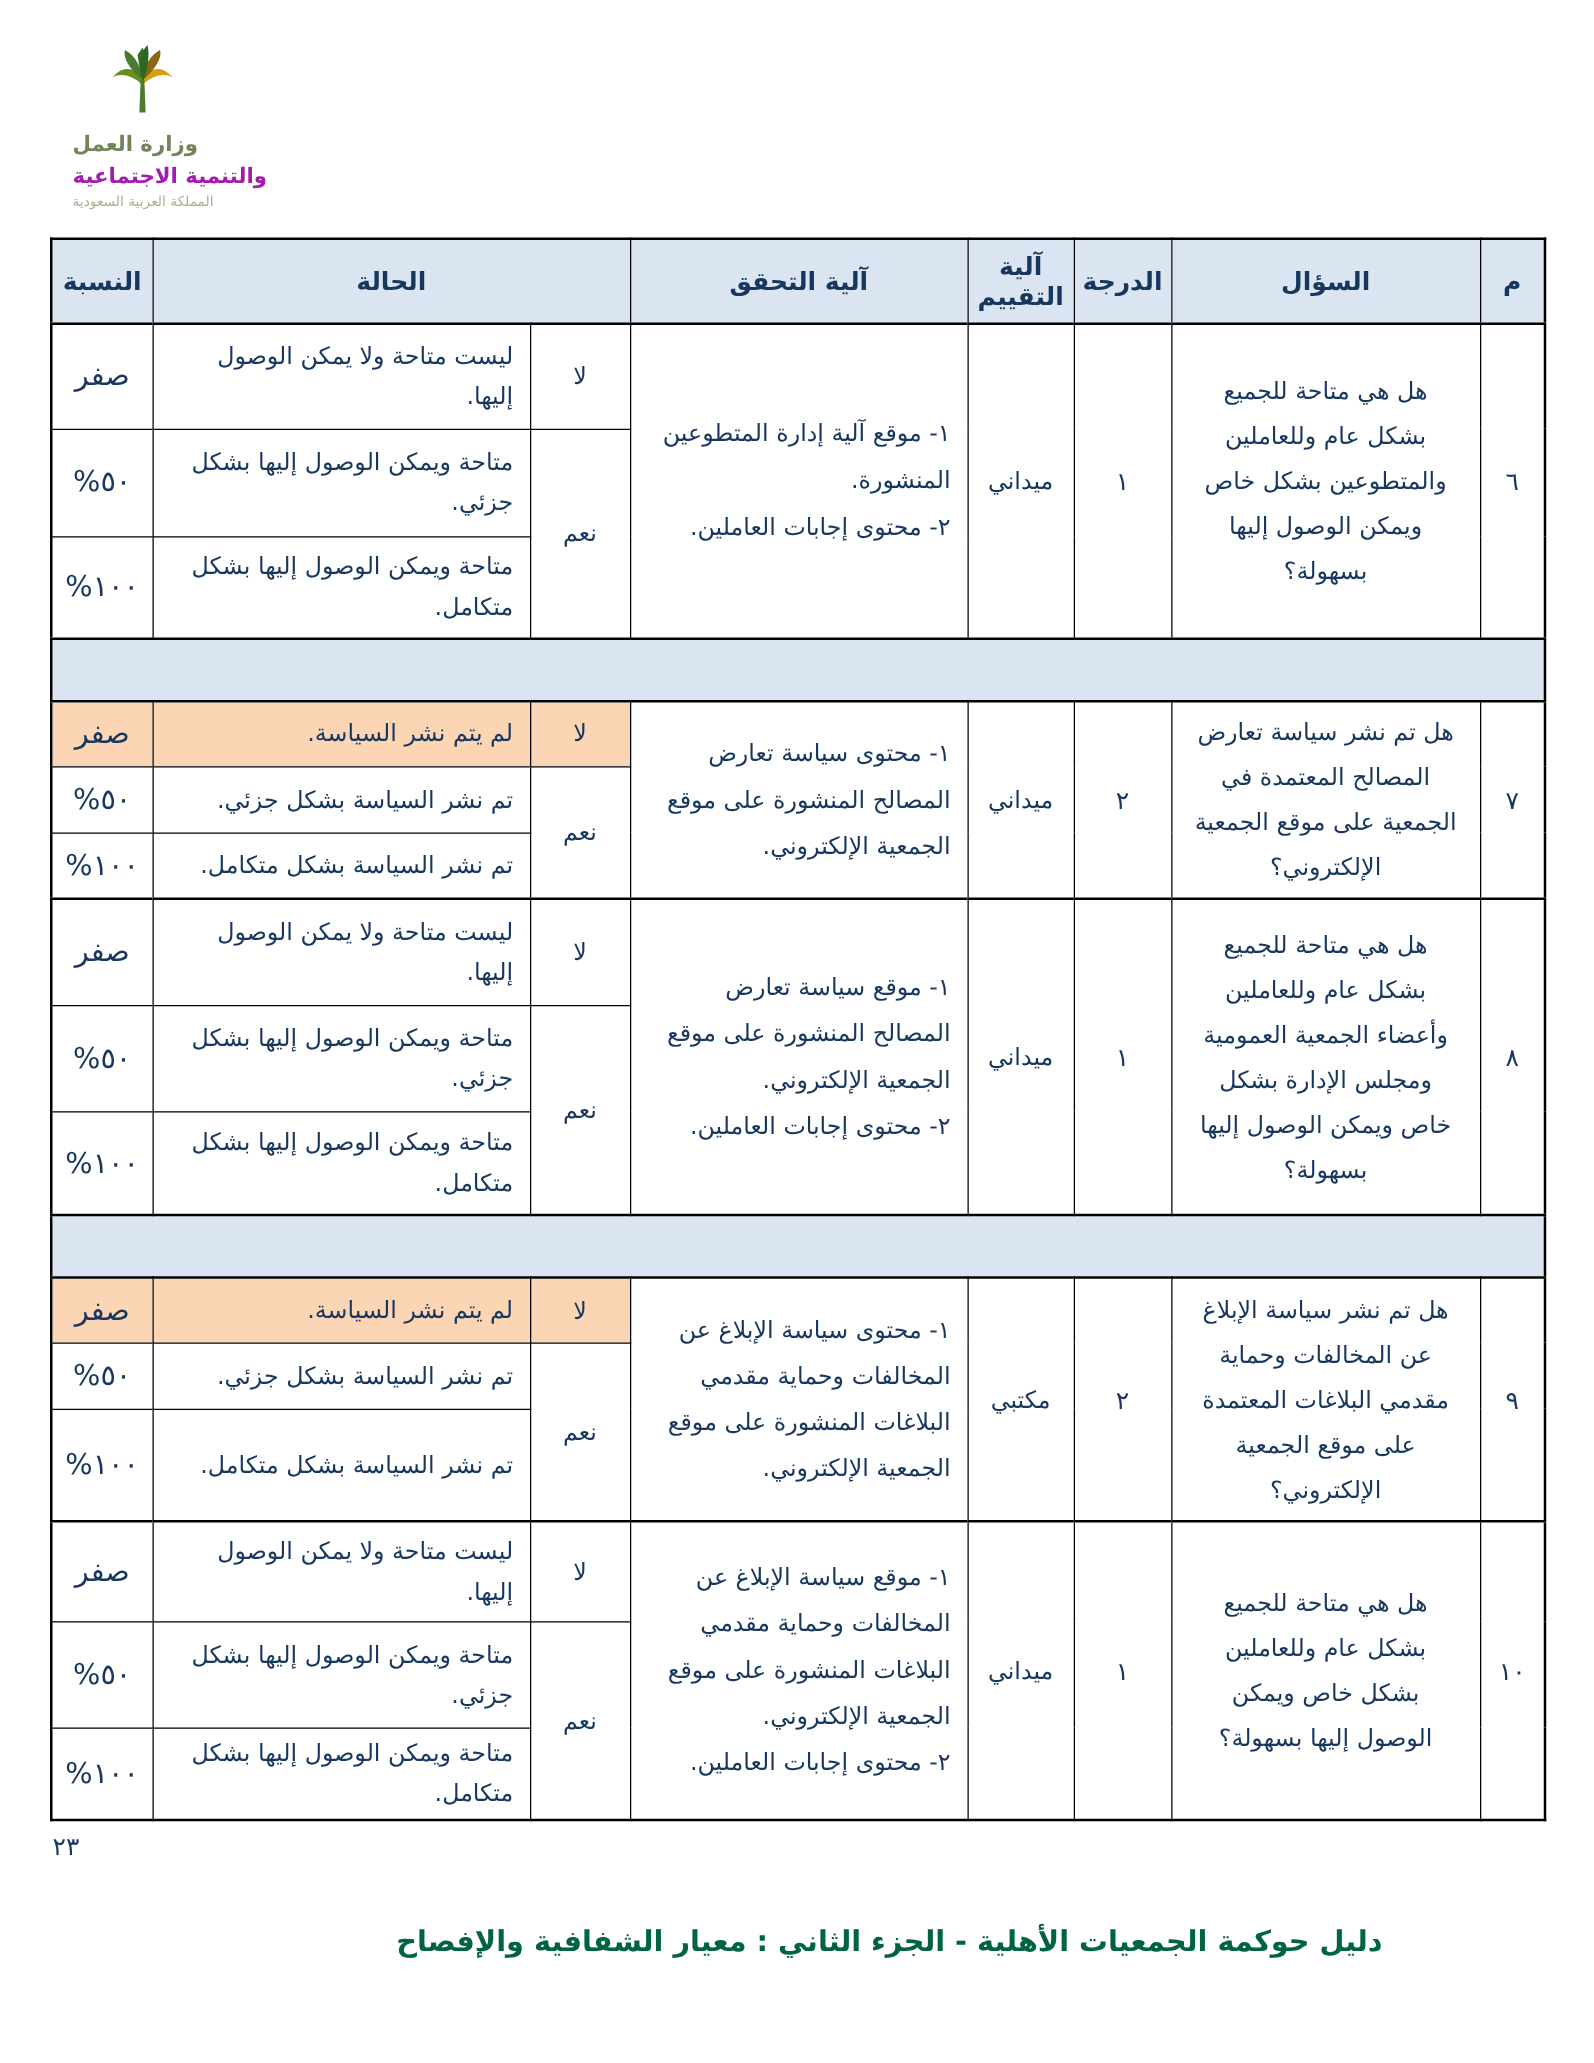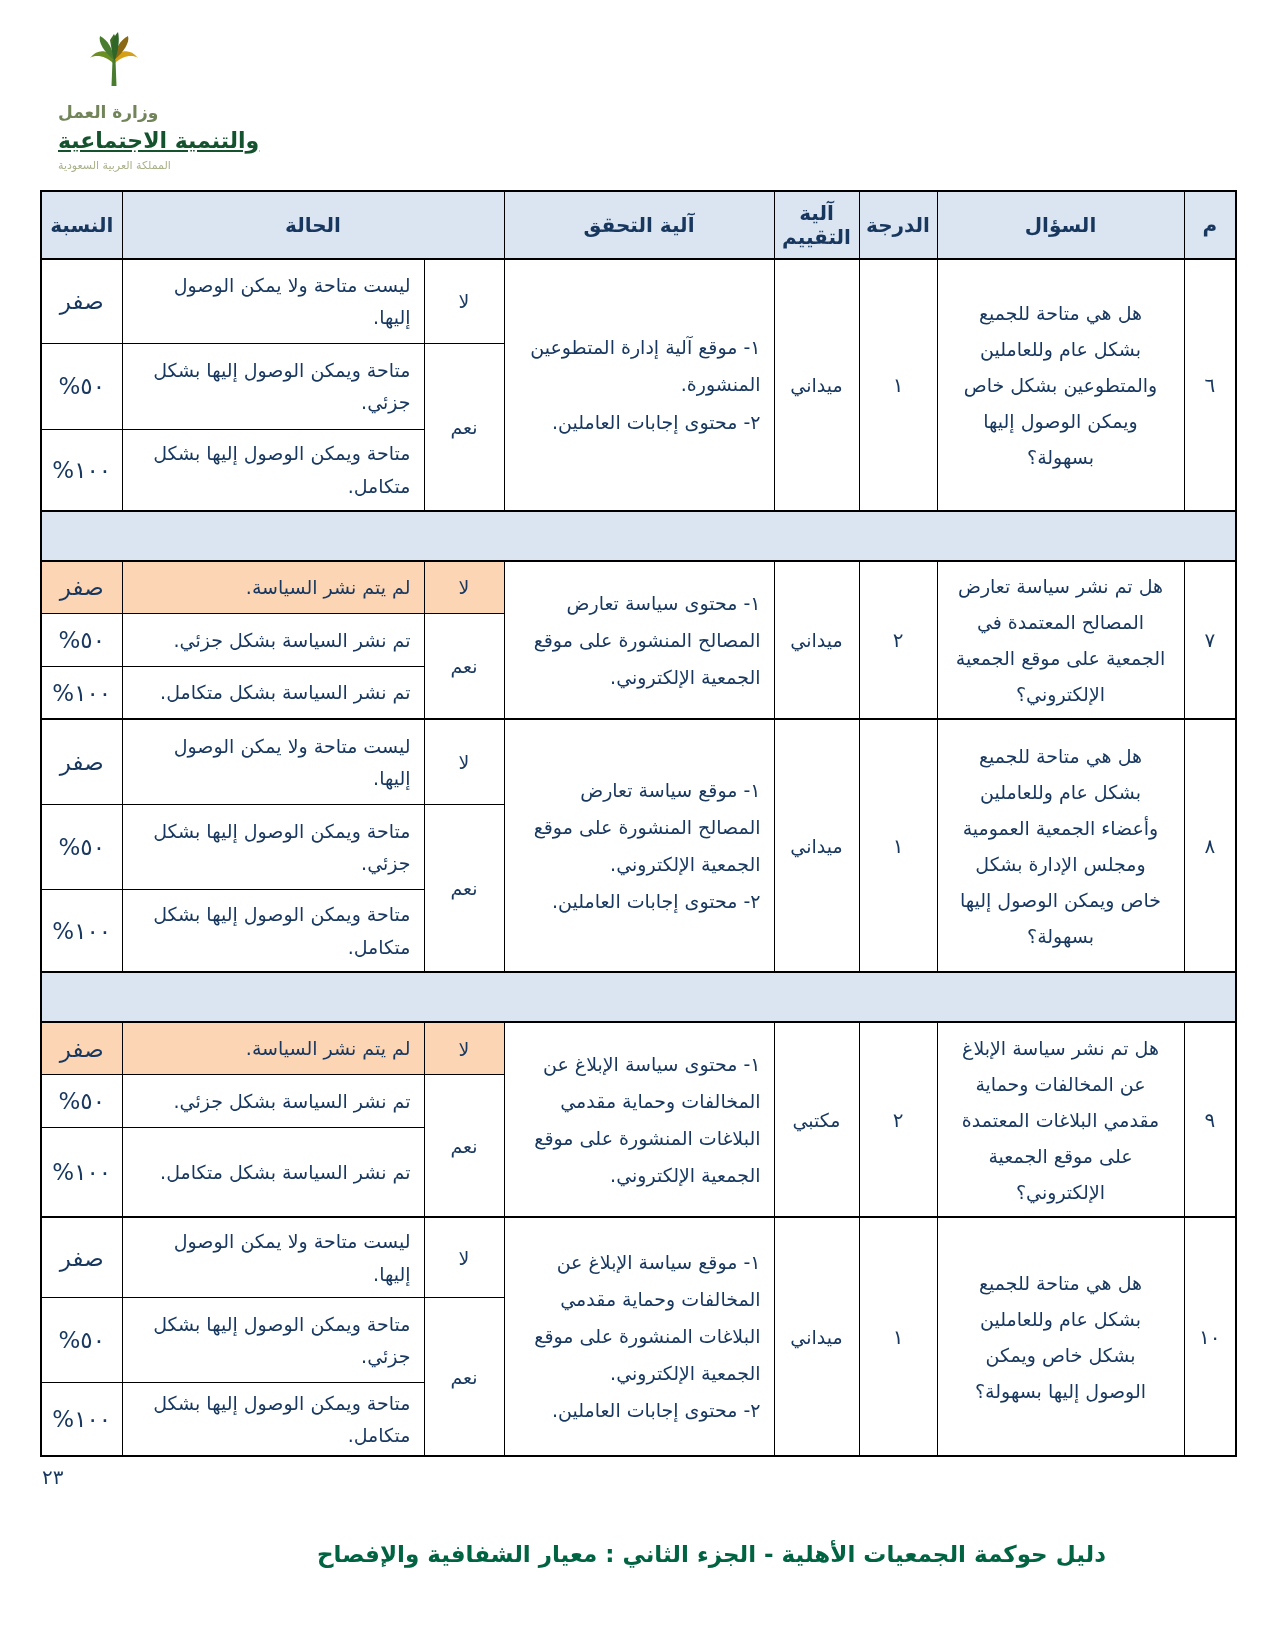--- a/index.html
+++ b/index.html
@@ -16,21 +16,21 @@
     font-family:"DejaVu Sans",sans-serif;color:var(--ink);
   }
   
   .logo-strip{
     direction:ltr;display:flex;align-items:center;gap:16px;
     margin:26px 0 0 58px;height:150px;
   }
   .ministry{direction:rtl;width:152px;display:flex;flex-direction:column;align-items:flex-end;}
   .ministry svg{margin-left:28px;margin-right:-14px;}
   .min-l1{font-size:17px;color:#72855a;font-weight:bold;line-height:1.45;white-space:nowrap;}
-  .min-l2{font-size:22px;color:#14532d;font-weight:bold;line-height:1.45;white-space:nowrap;text-decoration:underline;}
+  .min-l2{font-size:17px;color:#a21caf;font-weight:bold;line-height:1.45;white-space:nowrap;}
   .min-l3{font-size:11px;color:#a9b289;margin-top:2px;white-space:nowrap;}
   .brand{font-size:84px;font-weight:bold;line-height:1;margin-top:34px;letter-spacing:-2px;}
   .brand .bg{color:var(--brand-green,#1d7a4b);}
   .brand .bo{color:var(--brand-orange,#f0a23c);}
   
   table.eval{
     border-collapse:collapse;table-layout:fixed;
     width:1195px;margin:14px 38px 0 0;
     border:2.5px solid var(--border);
   }

